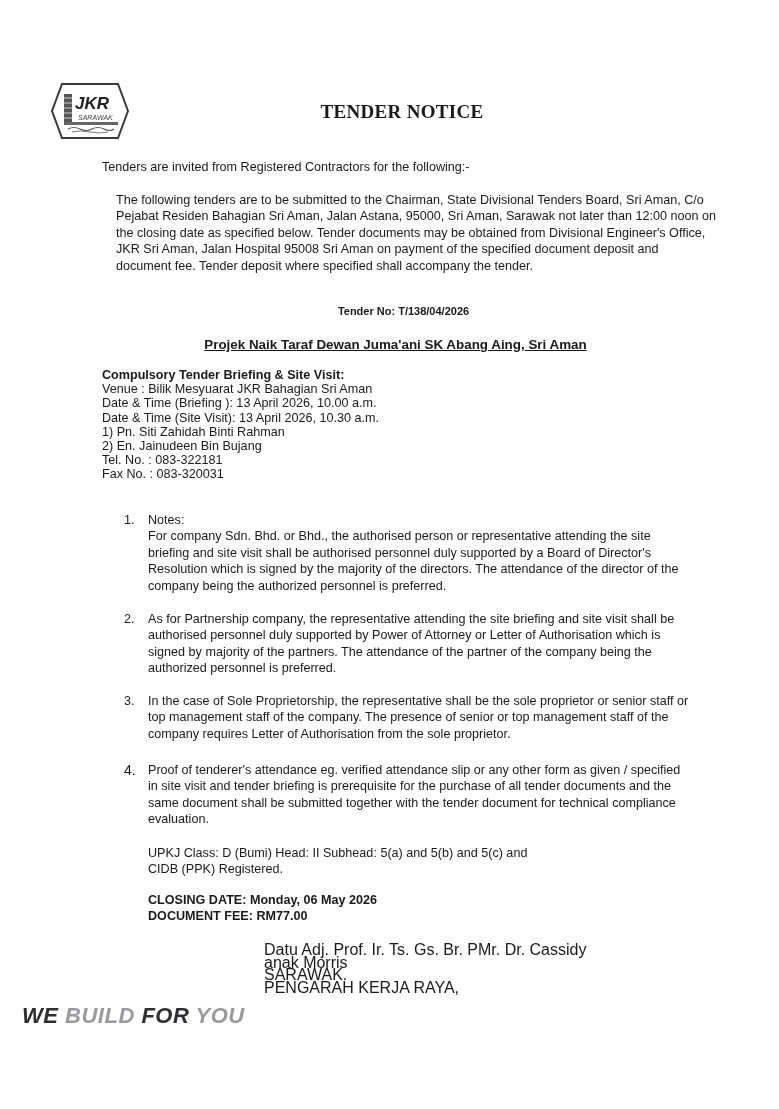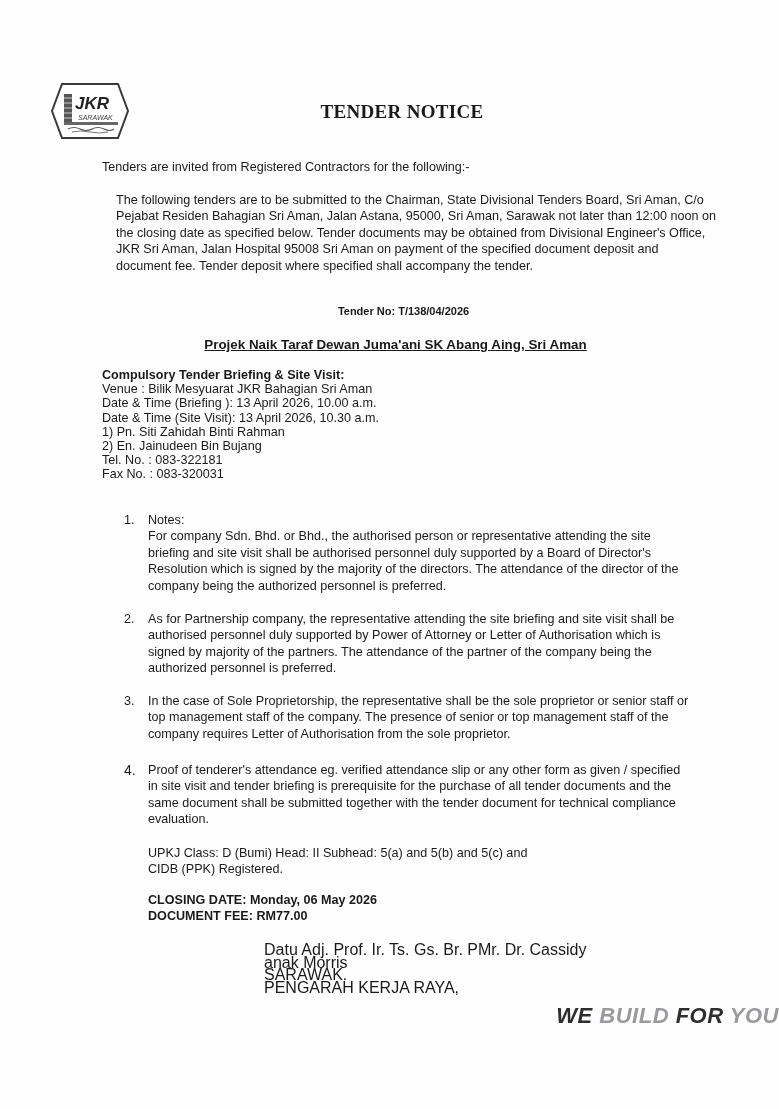--- a/index.html
+++ b/index.html
@@ -112,21 +112,21 @@
       top: 944px;
       width: 336px;
       font-size: 16px;
       line-height: 12.6px;
     }
     .slogan {
       position: absolute;
       left: 0;
       width: 100%;
       top: 1008px;
-      text-align: right;
+      text-align: left;
       font-family: "Liberation Sans", sans-serif;
       font-weight: bold;
       font-style: italic;
       font-size: 22px;
       letter-spacing: 0.5px;
       padding-left: 22px;
       box-sizing: border-box;
     }
     .slogan .dark { color: #2e2e30; }
     .slogan .light { color: #9a9a9e; }

